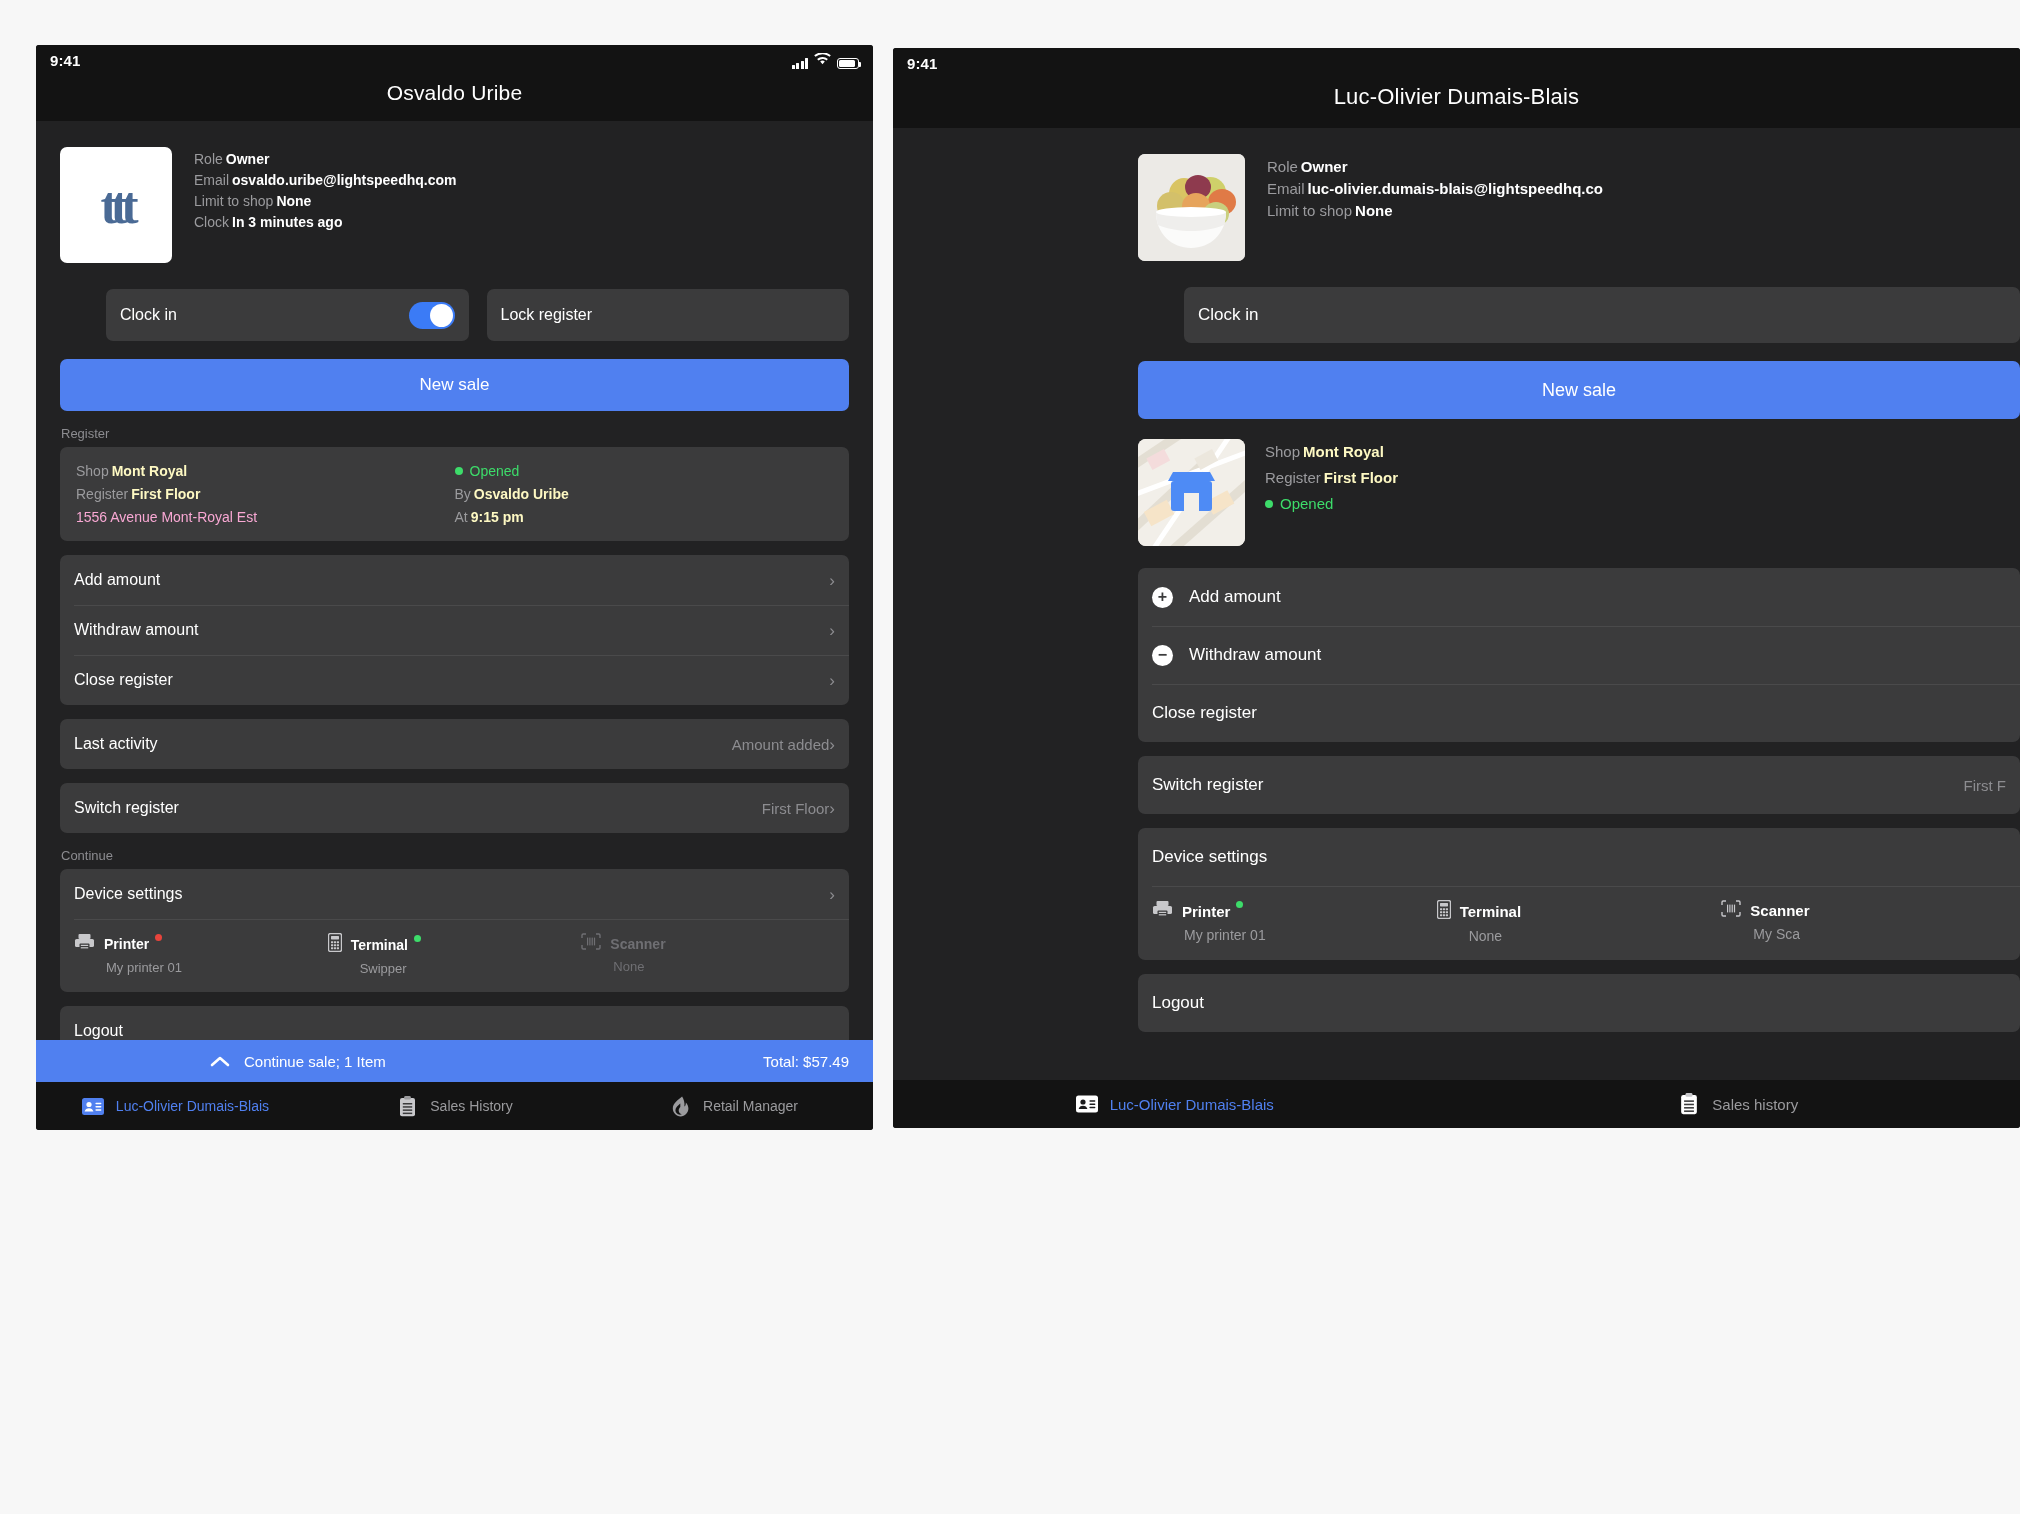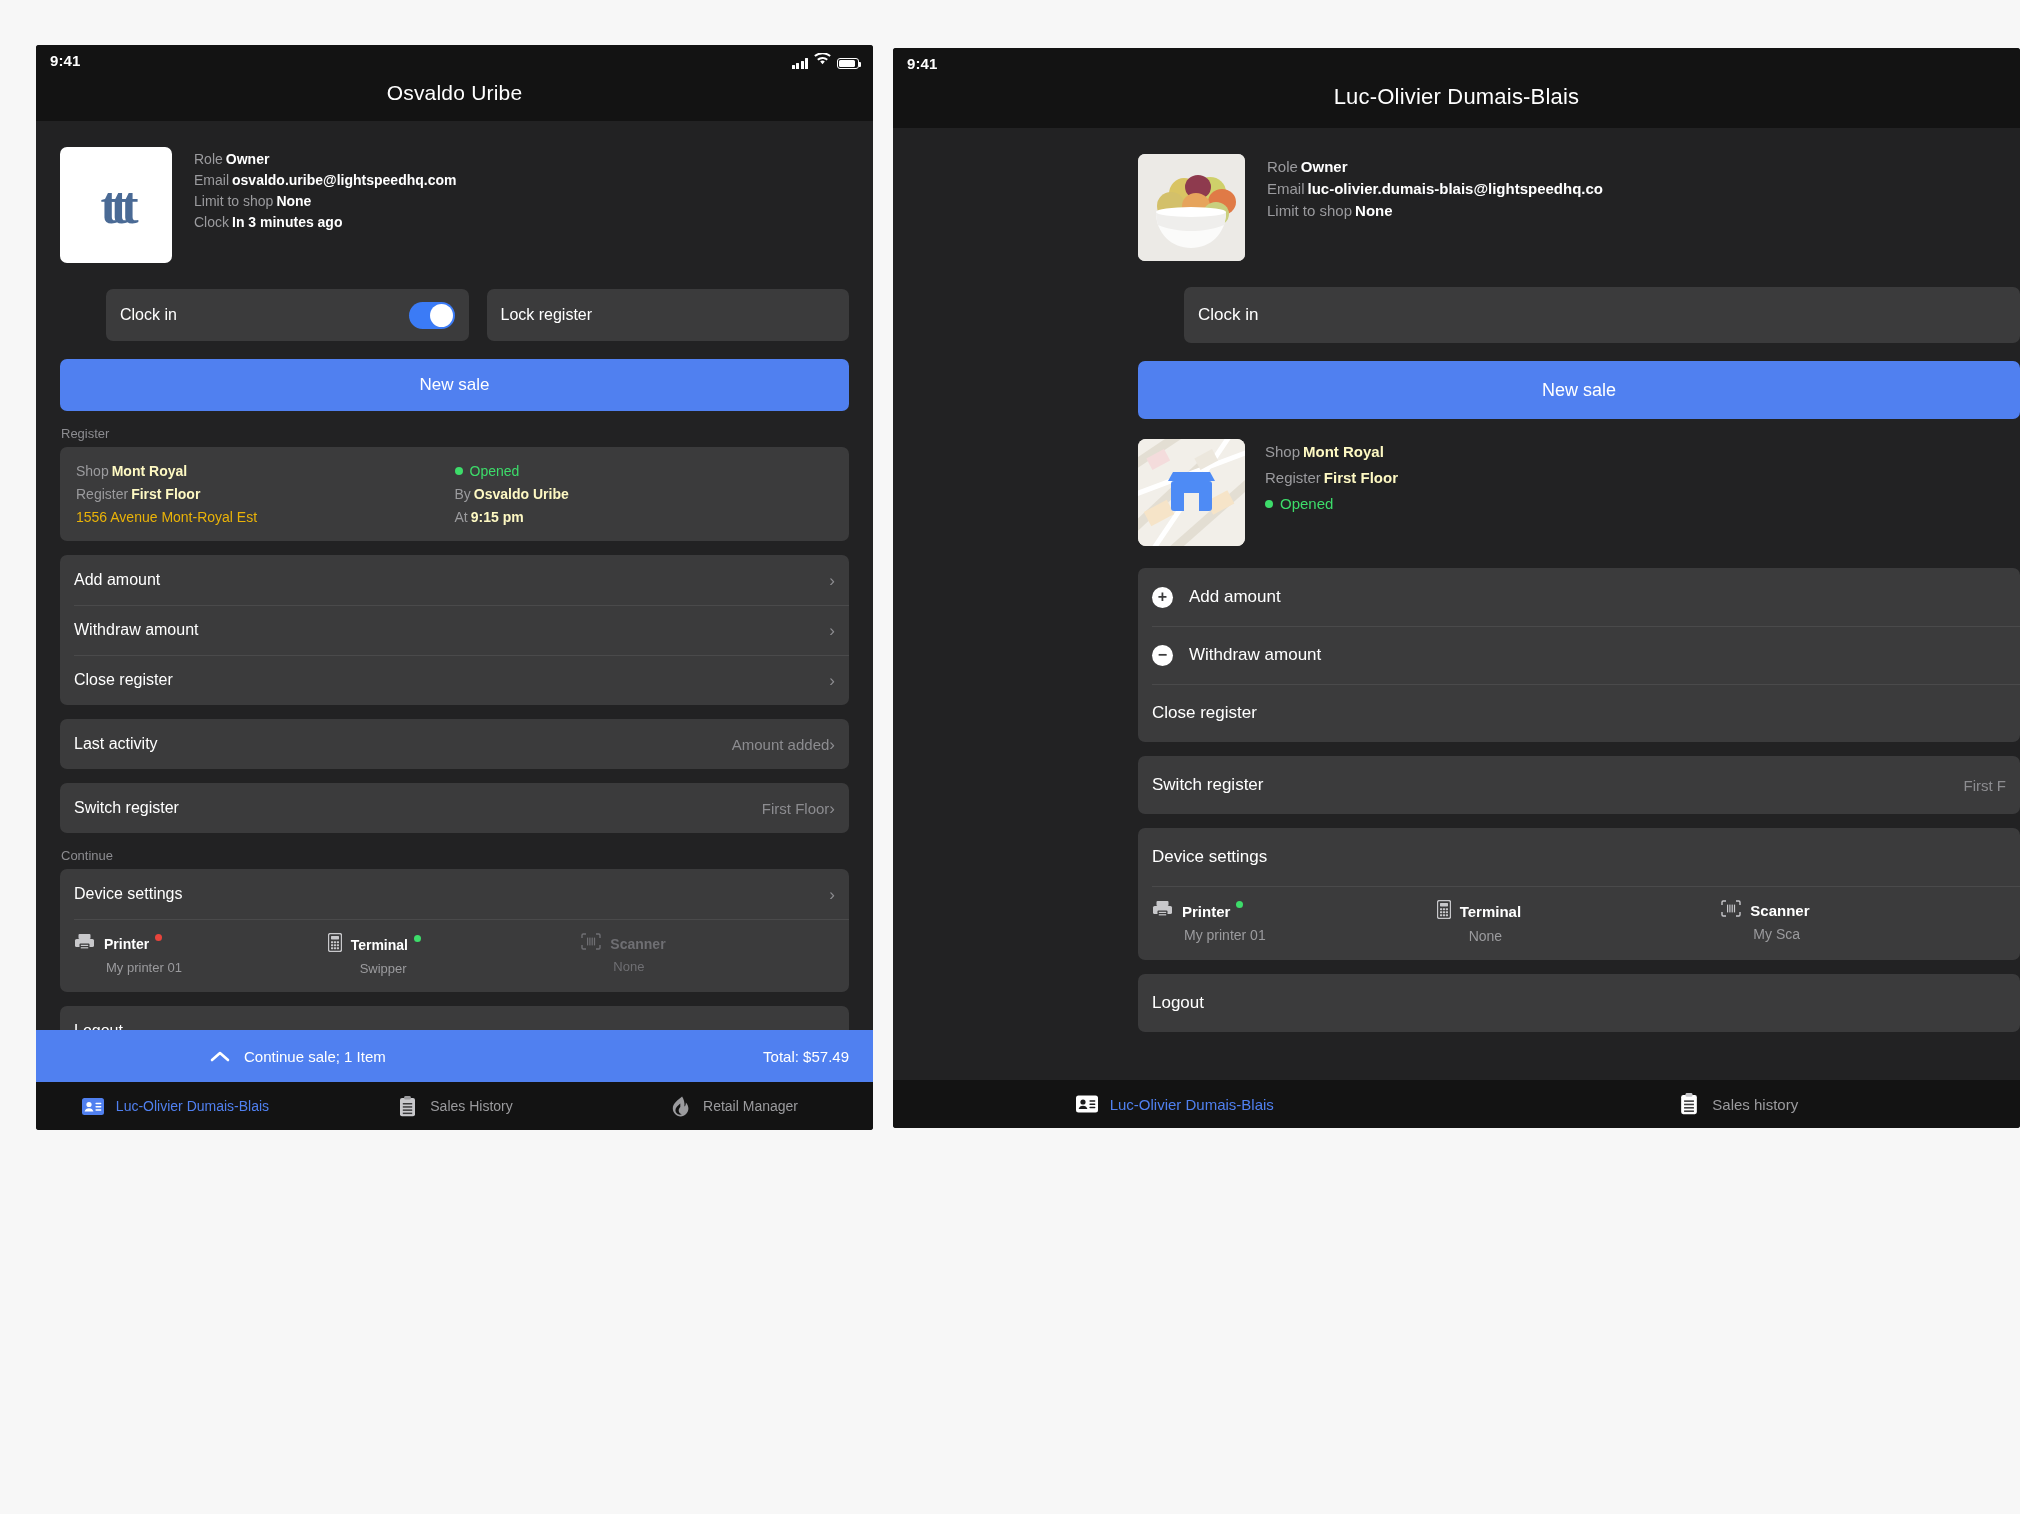--- a/index.html
+++ b/index.html
@@ -108,21 +108,21 @@
 
   
   .seclabel { color: #8c8c90; font-size: 13px; margin: 15px 0 6px 1px; }
 
   
   .card { background: #3b3b3c; border-radius: 7px; overflow: hidden; }
   .regcard { display: flex; padding: 16px 16px; gap: 0; }
   .regcol { flex: 1; display: flex; flex-direction: column; gap: 7px; }
   .regline { font-size: 14px; color: #9b9b9e; white-space: nowrap; }
   .regline b { color: #fef9c3; font-weight: bold; margin-left: 3px; }
-  .regline.plain { color: #eab308; }
+  .regline.plain { color: #f9a8d4; }
   .opened { color: #3ddc6a; display: flex; align-items: center; gap: 7px; font-size: 14px; }
   .dot { width: 8px; height: 8px; border-radius: 50%; background: #3ddc6a; display: inline-block; }
 
   
   .regcard2 { display: flex; gap: 20px; align-items: flex-start; background: transparent; margin-top: 20px; }
   .mapthumb {
     width: 107px; height: 107px; border-radius: 8px; flex: 0 0 auto;
     position: relative; overflow: hidden; background: #f1efe9;
   }
   .regcard2 .regcol { gap: 9px; padding-top: 4px; }
@@ -158,21 +158,21 @@
   .phone.right .devname { font-size: 15px; }
   .devname .sdot { position: absolute; right: -13px; top: -2px; width: 7px; height: 7px; border-radius: 50%; }
   .devsub { color: #9b9b9e; font-size: 13px; margin-left: 32px; }
   .phone.right .devsub { font-size: 14px; }
   .dev.off .devname { color: #6f6f73; }
   .dev.off .devsub { color: #6f6f73; }
   .dev svg { flex: 0 0 auto; }
 
   
   .contbar {
-    flex: 0 0 auto; height: 52px; background: #5080f0; color: #fff;
+    flex: 0 0 auto; height: 42px; background: #5080f0; color: #fff;
     display: flex; align-items: center; justify-content: space-between;
     padding: 0 24px; font-size: 15px;
   }
   .contleft { display: flex; align-items: center; gap: 14px; margin-left: 150px; }
 
   
   .tabbar {
     flex: 0 0 auto; height: 48px; background: #131313;
     display: flex; align-items: center;
   }

